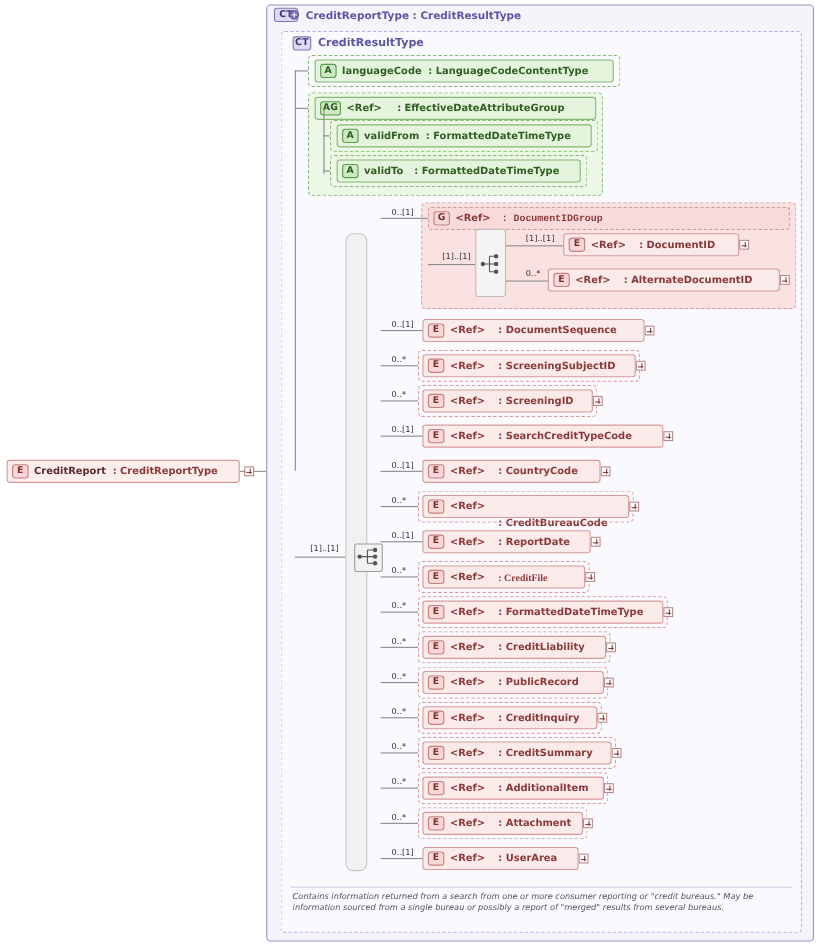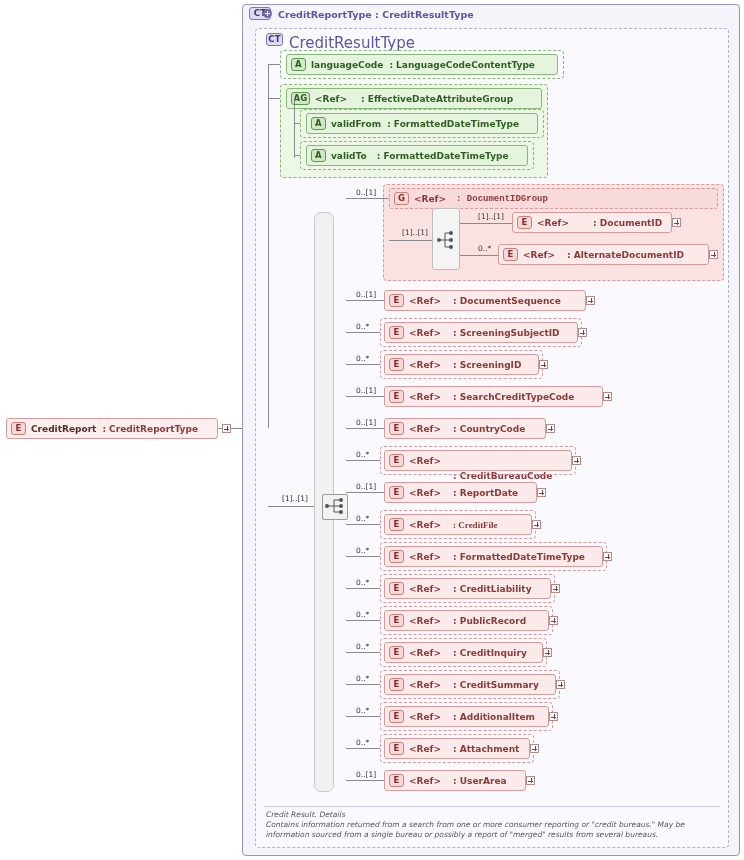--- a/index.html
+++ b/index.html
@@ -31,21 +31,21 @@
   .badge-a{background:#cfe9c4;border-color:#5b9a4a;color:#2e5a22;}
   .badge-ag{background:#cfe9c4;border-color:#5b9a4a;color:#2e5a22;}
   .badge-e{background:#f7d6d6;border-color:#c57f7f;color:#7d3030;}
   .badge-g{background:#f7d6d6;border-color:#c57f7f;color:#7d3030;}
 
   
   .ct-title{
     position:absolute;font-size:9.5px;color:#5b56a0;font-weight:bold;white-space:nowrap;
   }
   .ct-title2{
-    position:absolute;font-size:15px;color:#5b56a0;font-weight:normal;white-space:nowrap;
+    position:absolute;font-size:10px;color:#5b56a0;font-weight:bold;white-space:nowrap;
   }
 
   
   .node{
     position:absolute;box-sizing:border-box;border-radius:3px;
     display:flex;align-items:center;height:21px;
     font-size:9px;white-space:nowrap;
   }
   .node-attr{background:#e5f4dd;border:1px solid #86b877;}
   .node-attrgrp{background:#e5f4dd;border:1px solid #86b877;border-style:solid;}
@@ -210,21 +210,21 @@
     </svg>
   </div>
   <div class="occ" style="left:402px;top:228px;">[1]..[1]</div>
   <div class="ln lnh" style="left:389px;top:240px;width:43px;"></div>
 
   <div class="node node-el" style="left:512px;top:212px;width:160px;">
     <div class="badge badge-e" style="position:relative;left:4px;top:0;width:15px;height:13px;">
         <span>E</span>
       </div>
     <span class="ref" style="margin-left:9px;">&lt;Ref&gt;</span>
-    <span class="type" style="margin-left:24px;">: DocumentID</span>
+    <span class="type" style="margin-left:12px;">: DocumentID</span>
   </div>
   <div class="plus" style="left:672px;top:218px;"></div>
   <div class="occ" style="left:478px;top:212px;">[1]..[1]</div>
   <div class="ln lnh" style="left:460px;top:223px;width:52px;"></div>
 
   <div class="node node-el" style="left:498px;top:244px;width:211px;">
     <div class="badge badge-e" style="position:relative;left:4px;top:0;width:15px;height:13px;">
         <span>E</span>
       </div>
     <span class="ref" style="margin-left:9px;">&lt;Ref&gt;</span>
@@ -418,18 +418,17 @@
       </div>
     <span class="ref" style="margin-left:9px;">&lt;Ref&gt;</span>
     <span class="type" style="margin-left:12px;">: UserArea</span>
   </div>
   <div class="plus" style="left:526px;top:776px;"></div>
   <div class="occ" style="left:356px;top:770px;">0..[1]</div>
   <div class="ln lnh" style="left:346px;top:780px;width:38px;"></div>
 
   <div class="doc-rule" style="left:264px;top:806px;width:456px;"></div>
   <div class="doc" style="left:266px;top:810px;">
-    <div>Credit Result. Details</div>
     <div>Contains information returned from a search from one or more consumer reporting or "credit bureaus." May be</div>
     <div>information sourced from a single bureau or possibly a report of "merged" results from several bureaus.</div>
   </div>
 
 </div>
 
 </body></html>

